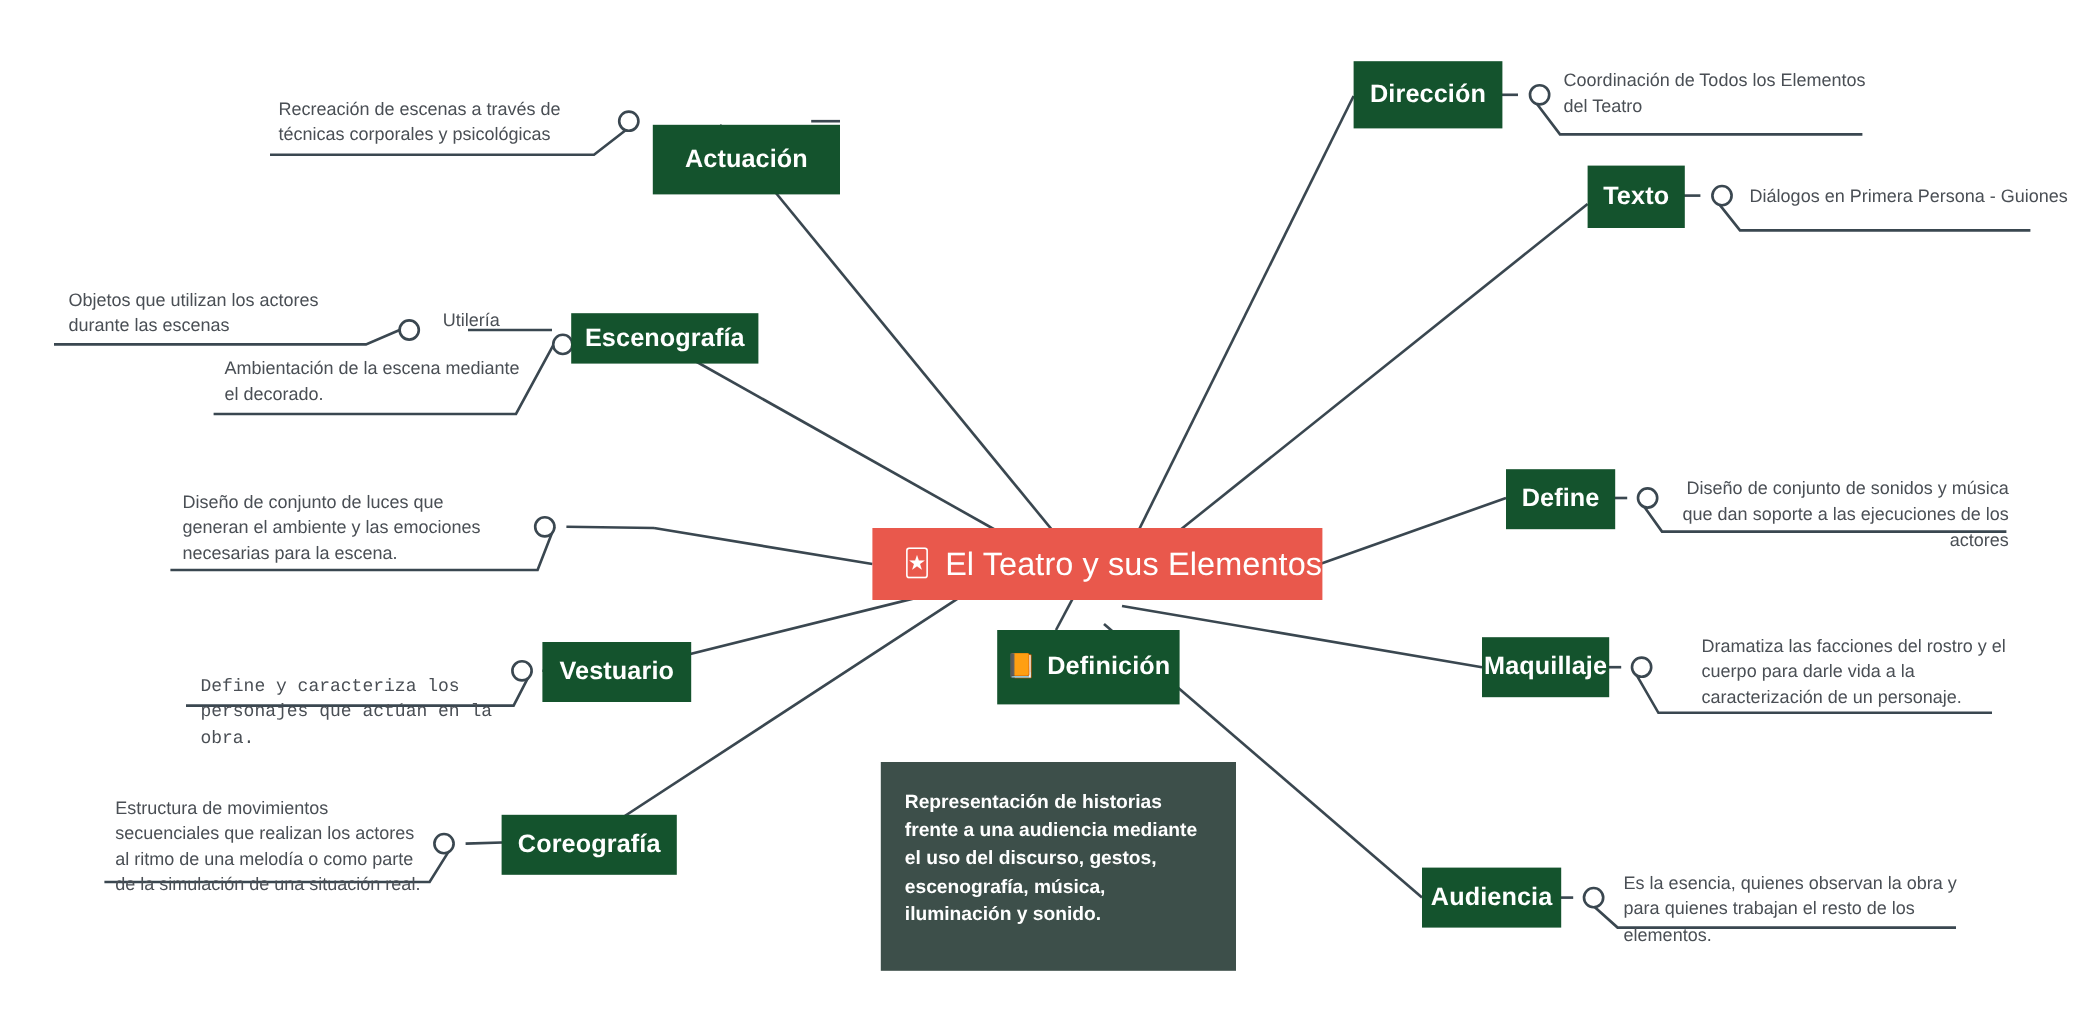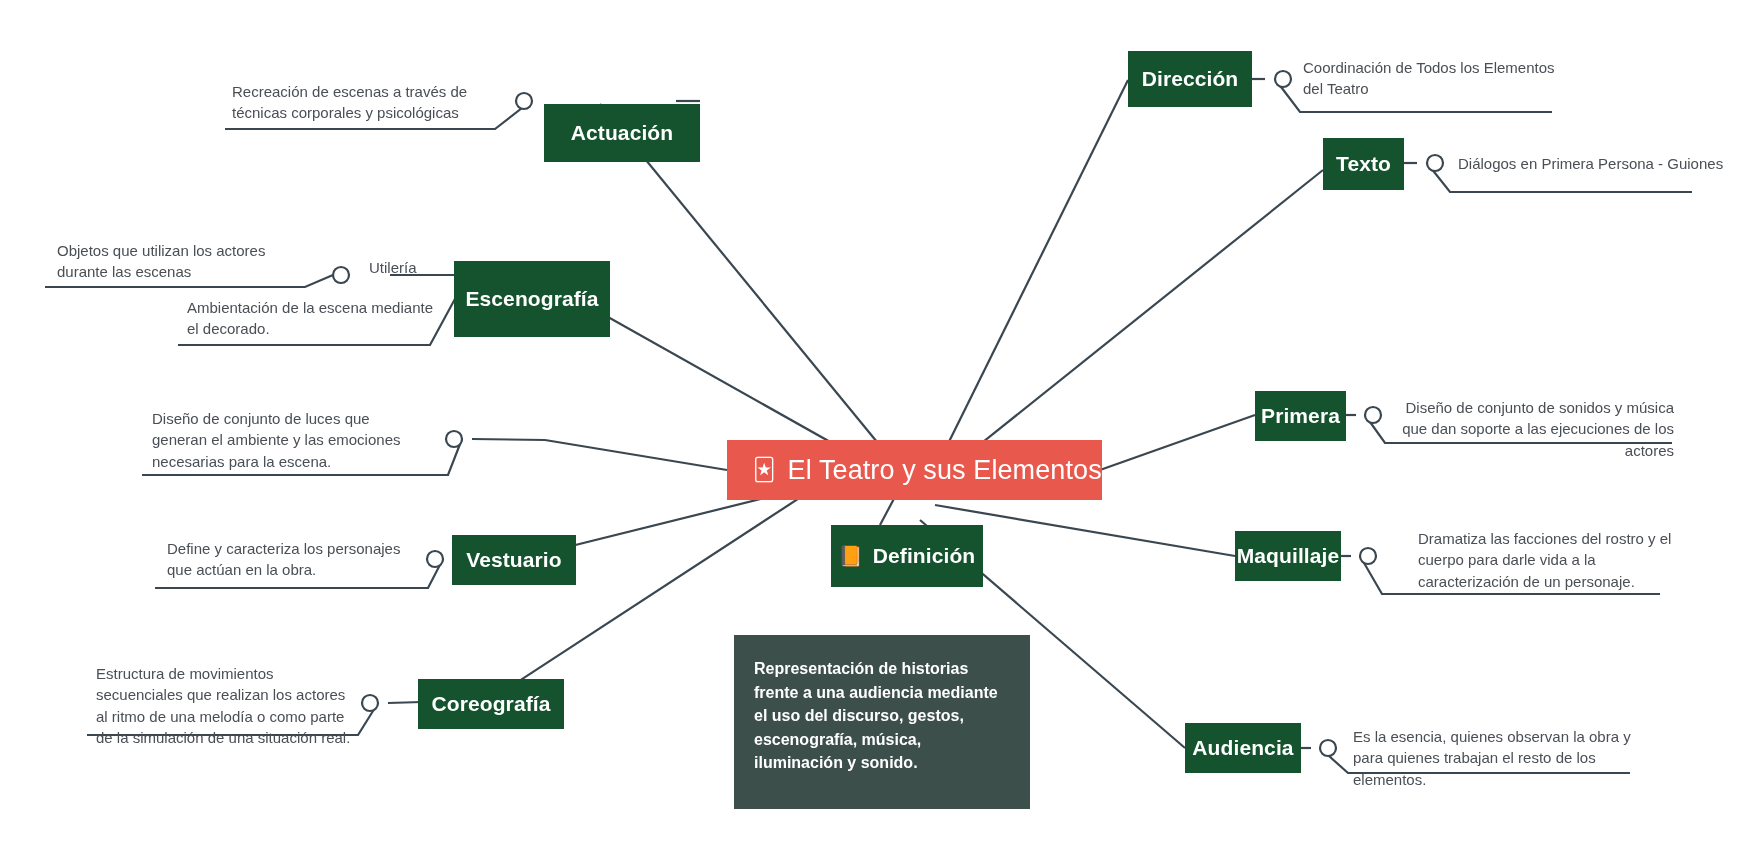--- a/index.html
+++ b/index.html
@@ -115,21 +115,21 @@
   </div>
 
   <div class="defbox" style="left:716px;top:635px;width:296px;height:174px;">
     <span>Representación de historias frente a una audiencia mediante el uso del discurso, gestos, escenografía, música, iluminación y sonido.</span>
   </div>
 
   <div class="node branch" style="left:544px;top:72px;width:156px;height:58px;margin-top:32px;">
     <span class="nlabel">Actuación</span>
   </div>
 
-  <div class="node branch" style="left:454px;top:261px;width:156px;height:76px;text-align:center;">
+  <div class="node branch" style="left:476px;top:261px;width:156px;height:42px;text-align:center;">
     <span class="nlabel">Escenografía</span>
   </div>
 
 
   <div class="node branch" style="left:452px;top:535px;width:124px;height:50px;">
     <span class="nlabel">Vestuario</span>
   </div>
 
   <div class="node branch" style="left:418px;top:679px;width:146px;height:50px;">
     <span class="nlabel">Coreografía</span>
@@ -137,42 +137,42 @@
 
   <div class="node branch" style="left:1128px;top:51px;width:124px;height:56px;">
     <span class="nlabel">Dirección</span>
   </div>
 
   <div class="node branch" style="left:1323px;top:138px;width:81px;height:52px;">
     <span class="nlabel">Texto</span>
   </div>
 
   <div class="node branch" style="left:1255px;top:391px;width:91px;height:50px;">
-    <span class="nlabel">Primera</span>
+    <span class="nlabel">Define</span>
   </div>
 
   <div class="node branch" style="left:1235px;top:531px;width:106px;height:50px;">
     <span class="nlabel">Maquillaje</span>
   </div>
 
   <div class="node branch" style="left:1185px;top:723px;width:116px;height:50px;">
     <span class="nlabel">Audiencia</span>
   </div>
 
   <div class="desc" style="left:232px;top:81px;width:268px;">Recreación de escenas a través de técnicas corporales y psicológicas</div>
 
   <div class="sublabel" style="left:369px;top:246px;">Utilería</div>
 
   <div class="desc" style="left:57px;top:240px;width:258px;">Objetos que utilizan los actores durante las escenas</div>
 
   <div class="desc" style="left:187px;top:297px;width:250px;">Ambientación de la escena mediante el decorado.</div>
 
   <div class="desc" style="left:152px;top:408px;width:253px;">Diseño de conjunto de luces que generan el ambiente y las emociones necesarias para la escena.</div>
 
-  <div class="desc" style="left:167px;top:538px;width:258px;">Define y caracteriza los personajes que actúan en la obra.</div>
+  <div class="desc" style="left:167px;top:562px;width:258px;font-family:Liberation Mono, monospace;">Define y caracteriza los personajes que actúan en la obra.</div>
 
   <div class="desc" style="left:96px;top:663px;width:262px;">Estructura de movimientos secuenciales que realizan los actores al ritmo de una melodía o como parte de la simulación de una situación real.</div>
 
   <div class="desc" style="left:1303px;top:57px;width:265px;">Coordinación de Todos los Elementos del Teatro</div>
 
   <div class="desc" style="left:1458px;top:153px;width:280px;">Diálogos en Primera Persona - Guiones</div>
 
   <div class="desc" style="left:1392px;top:397px;width:282px;text-align:right;">Diseño de conjunto de sonidos y música que dan soporte a las ejecuciones de los actores</div>
 
   <div class="desc" style="left:1418px;top:528px;width:258px;">Dramatiza las facciones del rostro  y el cuerpo para darle vida a la caracterización de un personaje.</div>

